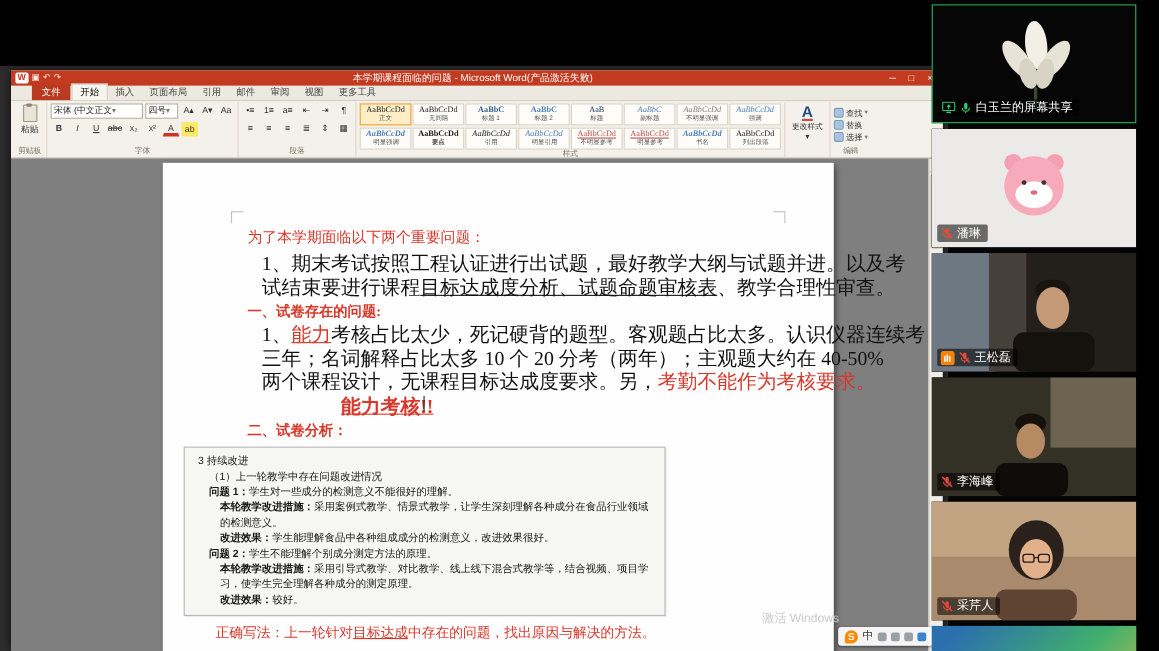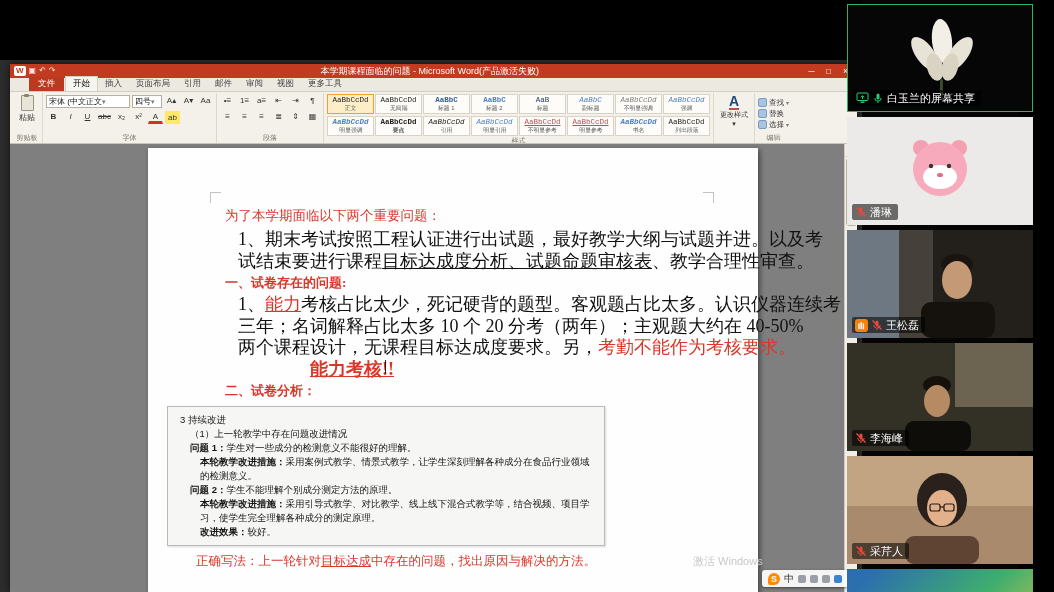--- a/index.html
+++ b/index.html
@@ -51,21 +51,21 @@
   .mini.i{font-style:italic;}
   .mini.u{text-decoration:underline;}
   .mini.strike{text-decoration:line-through;}
   .mini.fontcolor{border-bottom:3px solid #d03325;line-height:9px;}
   .mini.highlight{background:#ffe867;line-height:11px;}
 
   .chiprow{display:flex;gap:1px;}
   .chip{width:45px;height:18px;background:#fdfcf9;border:1px solid #d8d3c6;display:flex;flex-direction:column;
         align-items:center;justify-content:center;cursor:default;overflow:hidden;}
   .chip.sel{border:1px solid #f0a030;background:#fdeec8;}
-  .chip .s{font-family:Liberation Mono, monospace;font-size:7.5px;line-height:8px;color:#222;white-space:nowrap;}
+  .chip .s{font-family:Liberation Serif, serif;font-size:7.5px;line-height:8px;color:#222;white-space:nowrap;}
   .chip .l{font-size:6.5px;line-height:8px;color:#555;white-space:nowrap;transform:scale(.9);}
   .chip.h1 .s{color:#365f91;font-weight:bold;}
   .chip.h2 .s{color:#4f81bd;font-weight:bold;}
   .chip.ht .s{color:#17365d;}
   .chip.sub .s{color:#4f81bd;font-style:italic;}
   .chip.dim .s{color:#808080;font-style:italic;}
   .chip.acc .s{color:#4f81bd;font-style:italic;}
   .chip.accb .s{color:#4f81bd;font-weight:bold;font-style:italic;}
   .chip.bold .s{font-weight:bold;}
   .chip.it .s{font-style:italic;}
@@ -353,20 +353,21 @@
 
           <div class="dline red bold u p4">能力考核!!</div>
 
           <div class="hline">二、试卷分析：</div>
 
           <div class="improve-box">
             <div class="bl lead">3 持续改进</div>
             <div class="bl lead i1">（1）上一轮教学中存在问题改进情况</div>
             <div class="bl i1"><span class="lead">问题 1：</span><span>学生对一些成分的检测意义不能很好的理解。</span></div>
             <div class="bl i2"><span class="lead">本轮教学改进措施：</span><span>采用案例式教学、情景式教学，让学生深刻理解各种成分在食品行业领域的检测意义。</span></div>
+            <div class="bl i2"><span class="lead">改进效果：</span><span>学生能理解食品中各种组成成分的检测意义，改进效果很好。</span></div>
             <div class="bl i1"><span class="lead">问题 2：</span><span>学生不能理解个别成分测定方法的原理。</span></div>
             <div class="bl i2"><span class="lead">本轮教学改进措施：</span><span>采用引导式教学、对比教学、线上线下混合式教学等，结合视频、项目学习，使学生完全理解各种成分的测定原理。</span></div>
             <div class="bl i2"><span class="lead">改进效果：</span><span>较好。</span></div>
           </div>
 
           <div class="footer-red"><span>正确写法：上一轮针对</span><span class="u">目标达成</span><span>中存在的问题，找出原因与解决的方法。</span></div>
 
           <span class="caret"></span>
         </div>
 

